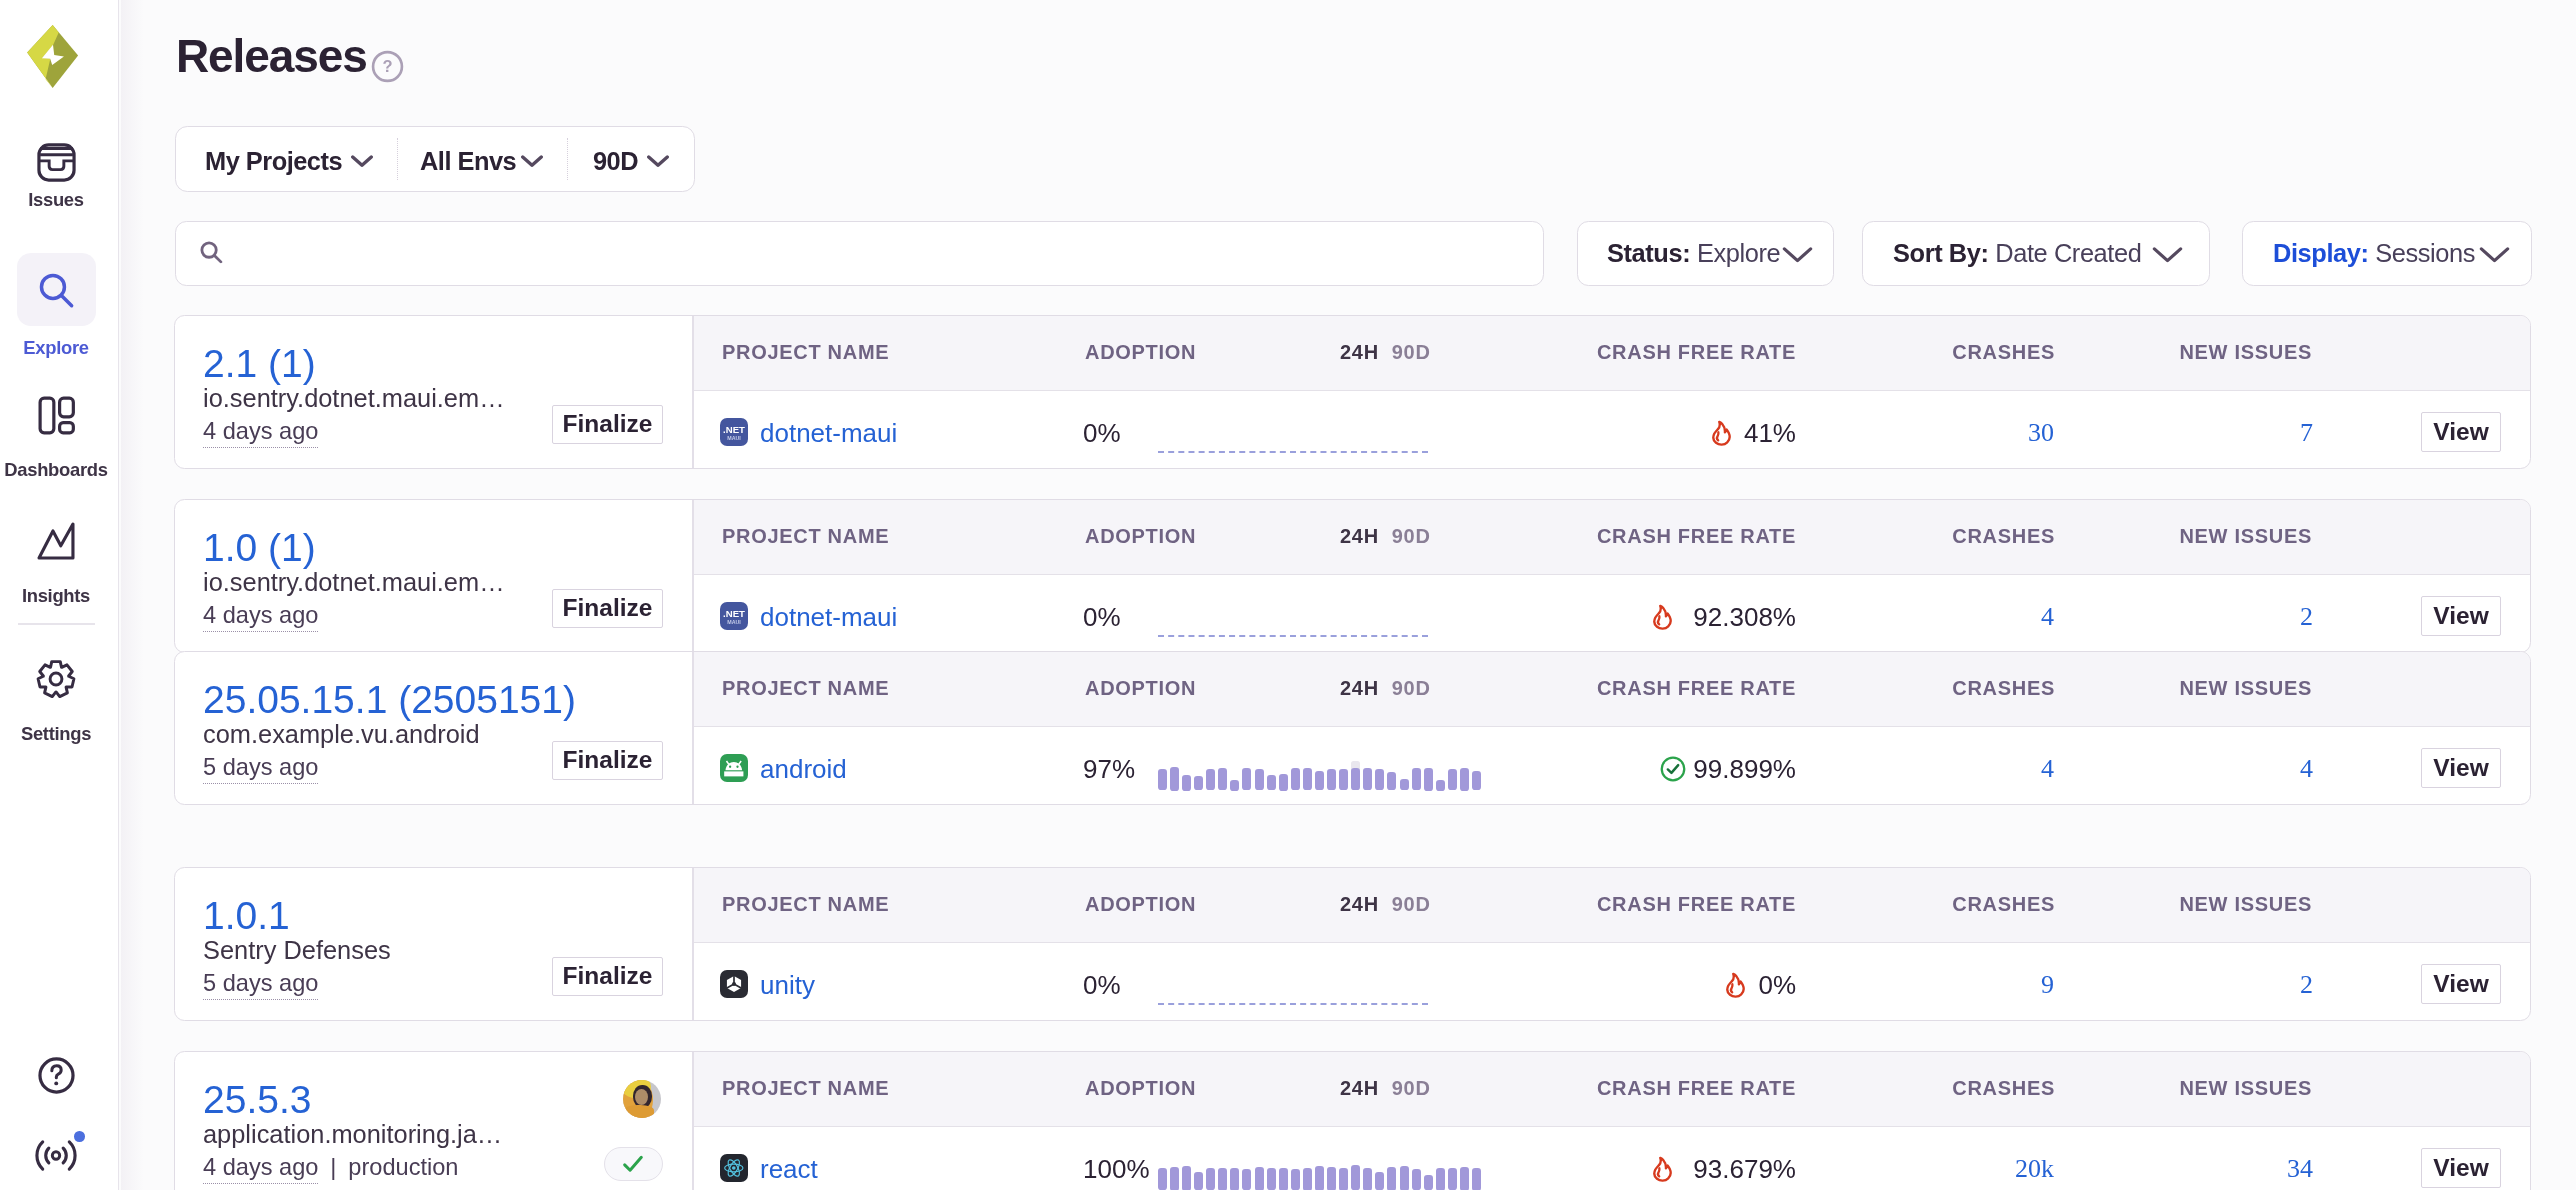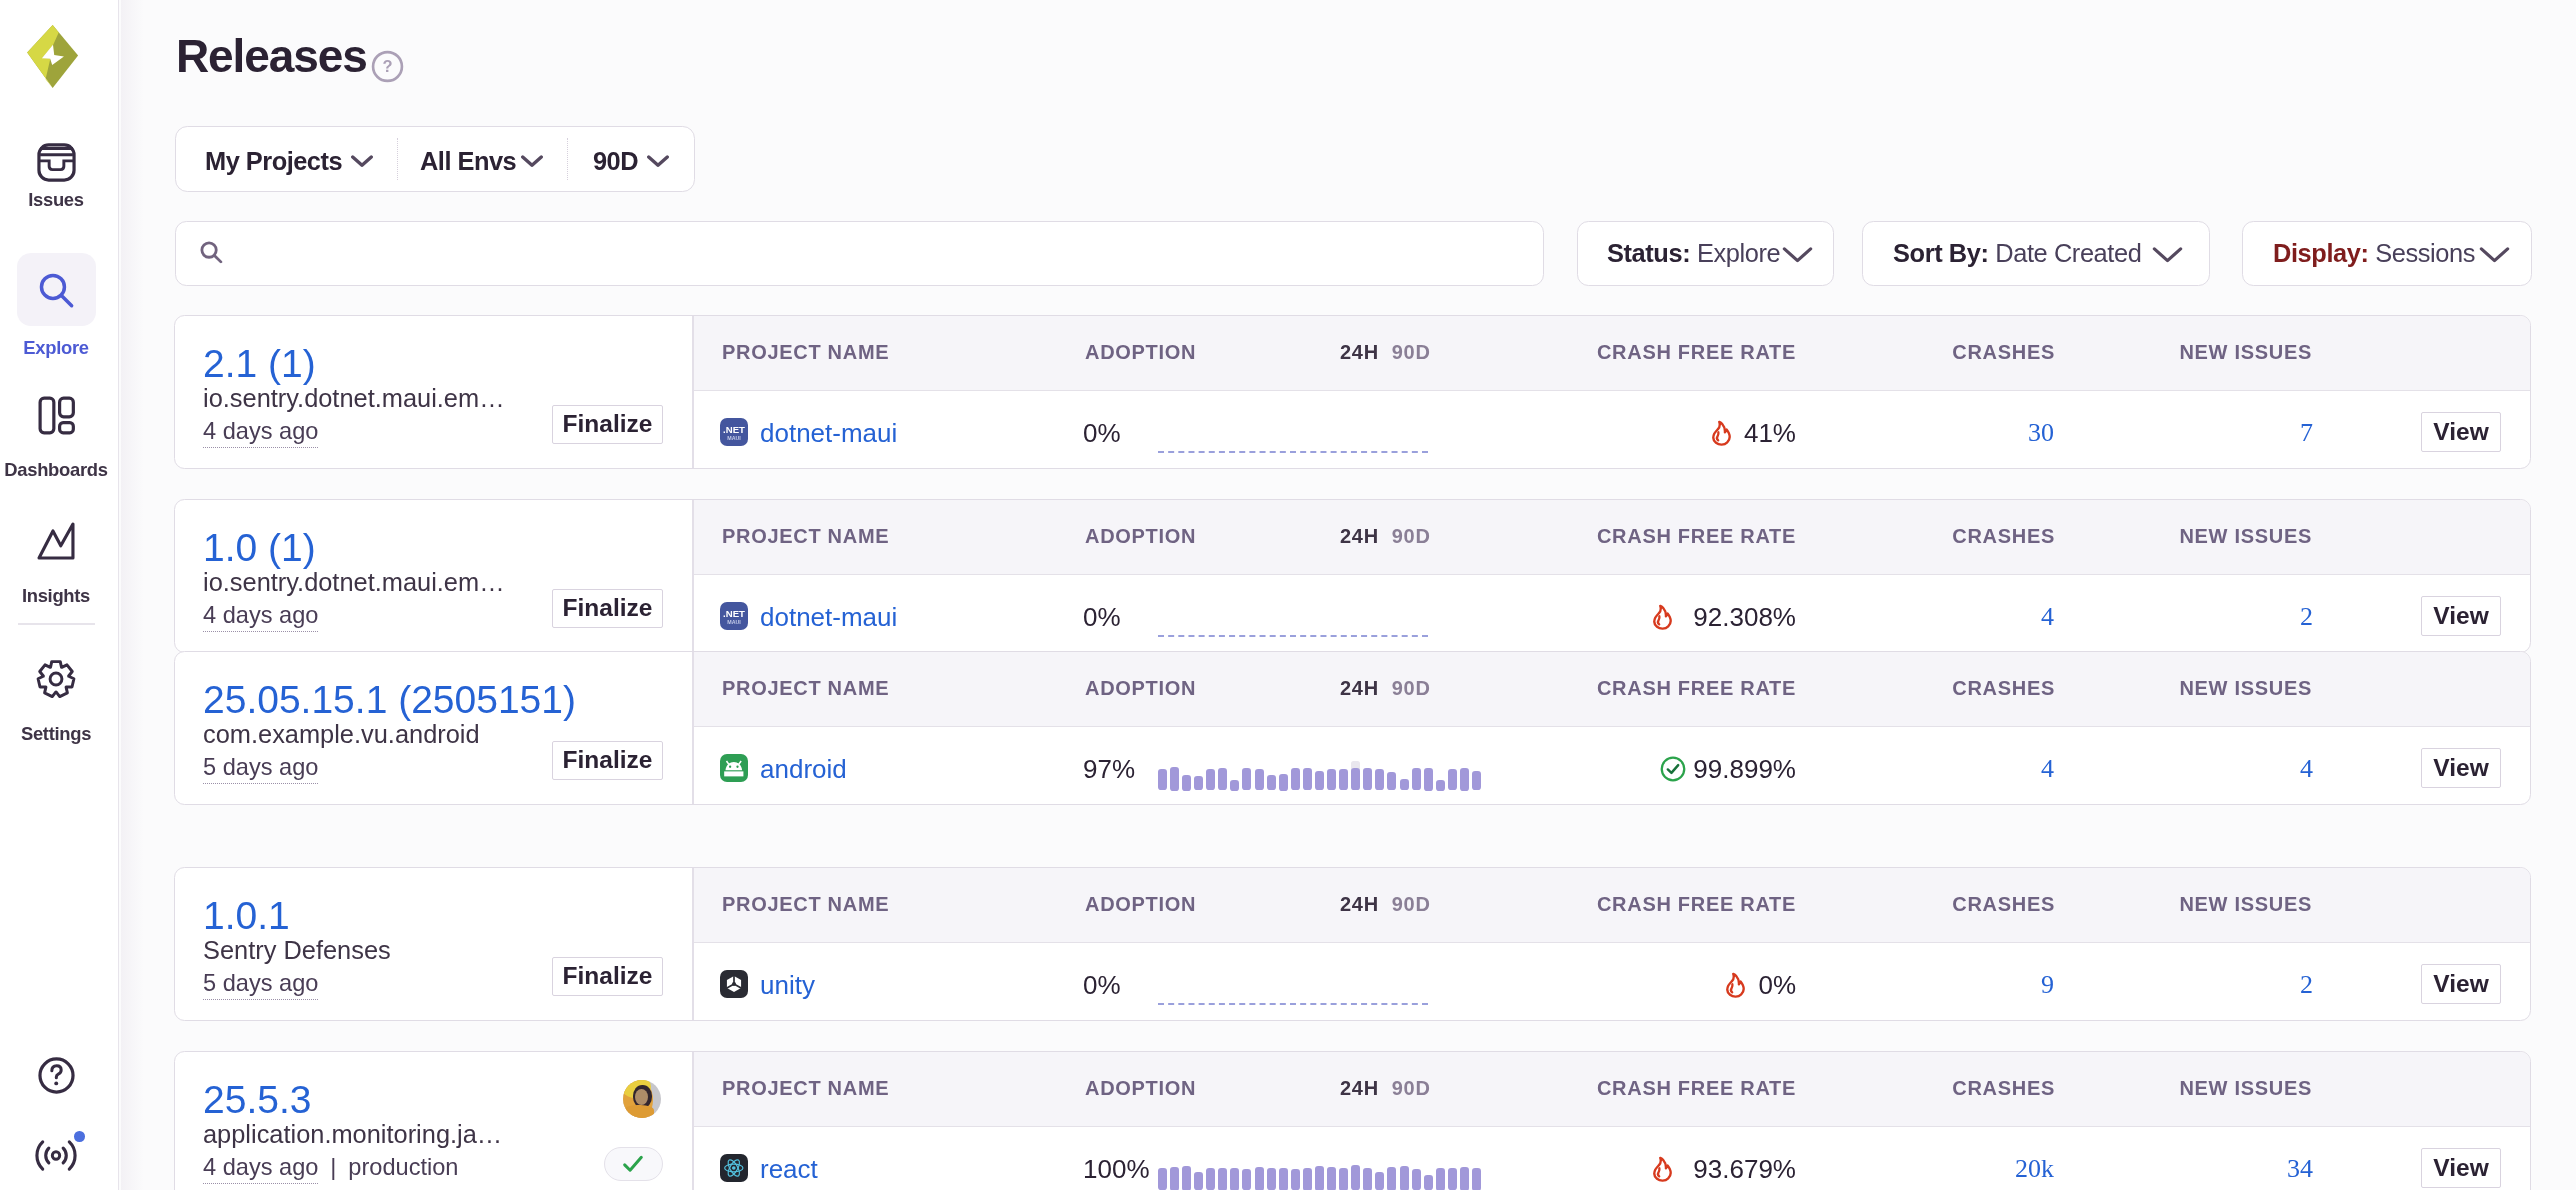--- a/index.html
+++ b/index.html
@@ -116,21 +116,21 @@
       <path d="M2 2.5 L13 12.5 L24 2.5" stroke="#55495F" stroke-width="3.2" stroke-linecap="round" stroke-linejoin="round" vector-effect="non-scaling-stroke"></path>
     </svg>
 </div>
 <div class="ctrl" style="left:1862px;width:348px">
   <div style="position:absolute;left:30px;top:16.6px;font-size:25.4px;letter-spacing:-0.4px"><b style="color:#2B2233">Sort By:</b> <span style="color:#49405A">Date Created</span></div>
   <svg style="position:absolute;left:289px;top:23.6px" width="31" height="17.5" viewBox="0 0 26 15" fill="none" preserveAspectRatio="none">
       <path d="M2 2.5 L13 12.5 L24 2.5" stroke="#55495F" stroke-width="3.2" stroke-linecap="round" stroke-linejoin="round" vector-effect="non-scaling-stroke"></path>
     </svg>
 </div>
 <div class="ctrl" style="left:2242px;width:290px">
-  <div style="position:absolute;left:30px;top:16.6px;font-size:25.4px;letter-spacing:-0.4px"><b style="color:#7f1d1d">Display:</b> <span style="color:#49405A">Sessions</span></div>
+  <div style="position:absolute;left:30px;top:16.6px;font-size:25.4px;letter-spacing:-0.4px"><b style="color:#1d4ed8">Display:</b> <span style="color:#49405A">Sessions</span></div>
   <svg style="position:absolute;left:236px;top:23.6px" width="31" height="17.5" viewBox="0 0 26 15" fill="none" preserveAspectRatio="none">
       <path d="M2 2.5 L13 12.5 L24 2.5" stroke="#55495F" stroke-width="3.2" stroke-linecap="round" stroke-linejoin="round" vector-effect="non-scaling-stroke"></path>
     </svg>
 </div>
 
 <div class="card" style="top:315px;height:154px">
     <div class="band" style="height:75px"></div>
     <div style="position:absolute;left:517px;top:0;width:1.8px;height:100%;background:#E3DFE8"></div>
     <div class="ver">2.1 (1)</div>
     <div class="pkg">io.sentry.dotnet.maui.em…</div>

